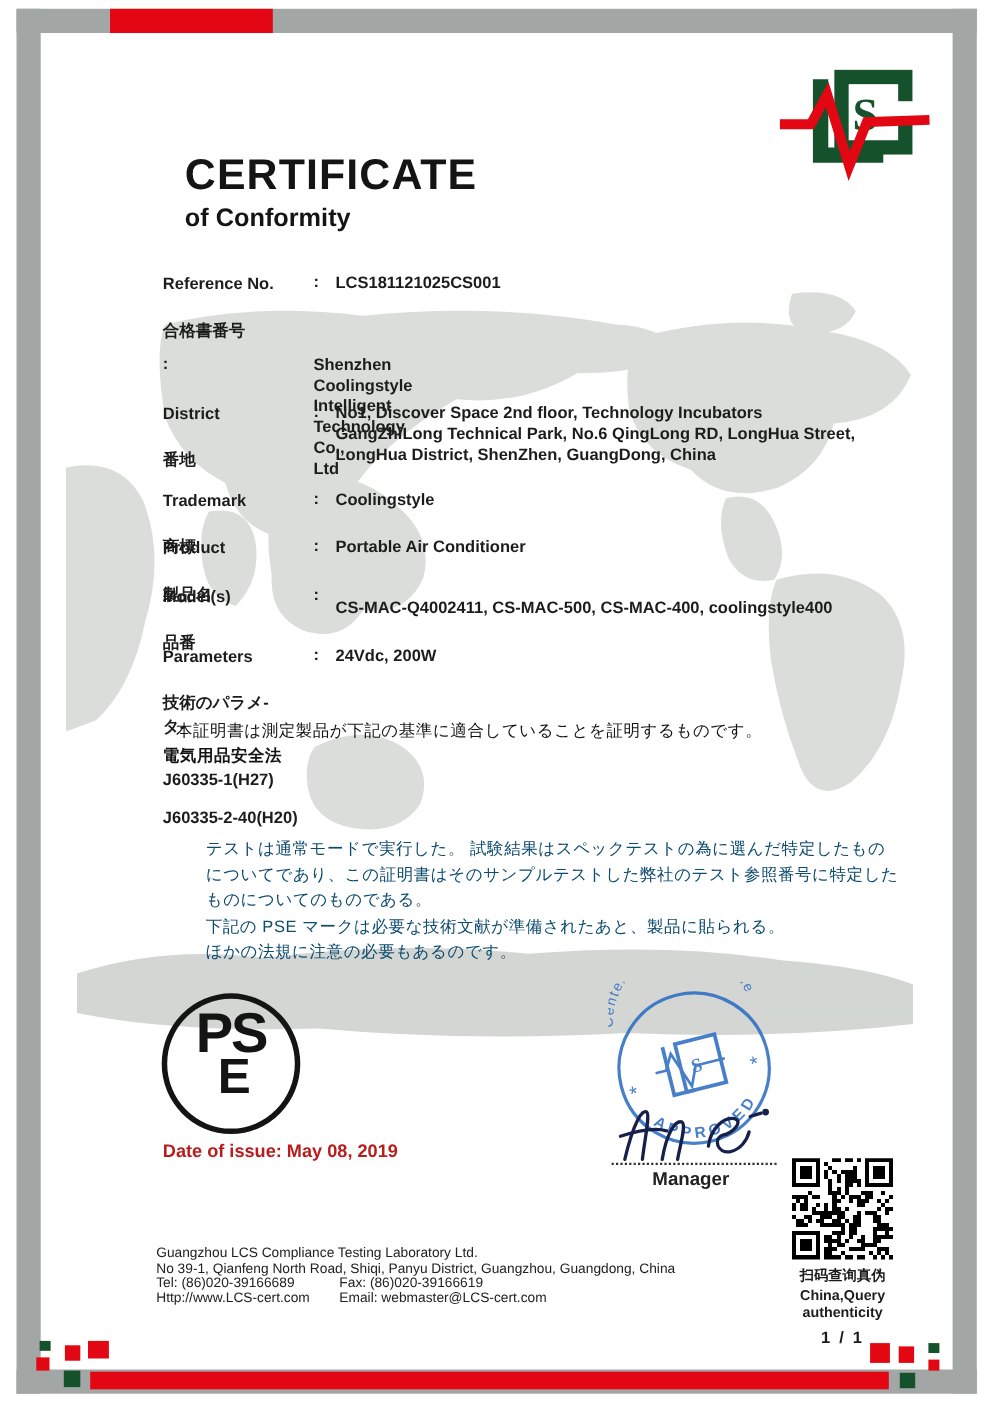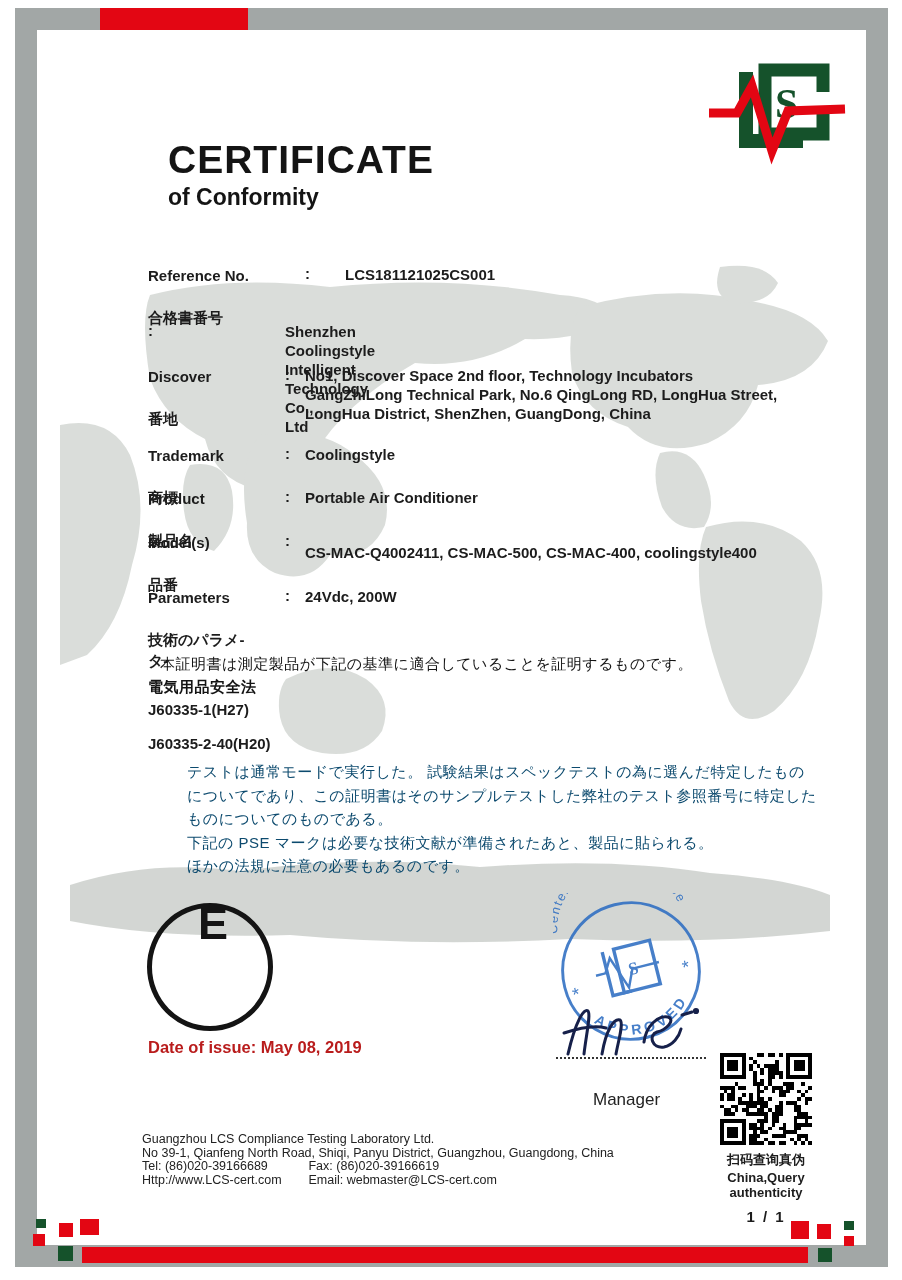--- a/index.html
+++ b/index.html
@@ -25,21 +25,21 @@
   .stdline{font-size:15px;font-weight:bold;}
   .note{font-size:15px;line-height:23.5px;letter-spacing:.5px;width:632px;white-space:pre-line;color:#0c4a6e;margin-left:39px;}
   
   .pse{position:absolute;left:147px;top:903px;width:116px;height:118px;border:5px solid #141414;
        border-radius:50%;text-align:center;}
   .pse .ps{font-size:51px;font-weight:bold;line-height:48px;letter-spacing:-2px;margin-top:7px;color:#141414;}
   .pse .e{font-size:45px;font-weight:bold;line-height:40px;margin-left:6px;margin-top:-4px;color:#141414;}
   .dateline{font-size:16.5px;font-weight:bold;color:#b91c1c;}
   
   .sigline{position:absolute;left:556px;top:1057px;width:150px;border-bottom:2px dotted #333;}
-  .manager{position:absolute;left:593px;top:1090px;font-size:17px;color:#222;}
+  .manager{position:absolute;left:593px;top:1062px;font-size:17px;color:#222;font-weight:bold;}
   
   .footer{position:absolute;left:142px;top:1133px;font-size:12.5px;line-height:13.5px;color:#222;}
   .fcols span{display:inline-block;}
   .fc1{width:163px;}
   
   .qrwrap{position:absolute;left:700px;top:1053px;width:132px;text-align:center;}
   .qrwrap svg{width:92px;height:92px;display:block;margin:0 auto;}
   .qrzh{font-size:13px;font-weight:bold;margin-top:6px;}
   .qren{font-size:13px;font-weight:bold;margin-top:1px;}
   .pageno{font-size:15px;font-weight:bold;letter-spacing:2px;margin-top:8px;}
@@ -89,34 +89,34 @@
     <rect x="121" y="34" width="14" height="18" fill="#ffffff"></rect>
     <text x="80" y="60" font-family="Liberation Serif,serif" font-size="42" font-weight="bold" fill="#15522b">S</text>
     <polyline points="14,55 42,55 57,28 77,93 93,53 150,51" fill="none" stroke="#e30613" stroke-width="9" stroke-linejoin="miter"></polyline>
   </svg>
 
   <div class="abs" style="left:168px;top:138px;">
     <div class="title1">CERTIFICATE</div>
     <div class="title2">of Conformity</div>
   </div>
 
-  <div class="frow" style="top:265px;gap:20px;">
+  <div class="frow" style="top:248px;">
     <div class="flabel"><span>Reference No.</span><br>
       <span class="jp">合格書番号</span></div>
     <div class="fcolon">:</div>
     <div class="fvalue">LCS181121025CS001</div>
   </div>
 
   <div class="frow" style="top:322px;">
     <div class="fcolon">:</div>
     <div class="fvalue">Shenzhen Coolingstyle Intelligent Technology Co., Ltd</div>
   </div>
 
   <div class="frow" style="top:366px;">
-    <div class="flabel"><span>Discover</span><br>
+    <div class="flabel"><span>District</span><br>
       <span class="jp">番地</span></div>
     <div class="fcolon">:</div>
     <div class="fvalue">No1, Discover Space 2nd floor, Technology Incubators
 GangZhiLong Technical Park, No.6 QingLong RD, LongHua Street,
 LongHua District, ShenZhen, GuangDong, China</div>
   </div>
 
   <div class="frow" style="top:445px;">
     <div class="flabel"><span>Trademark</span><br>
       <span class="jp">商標</span></div>
@@ -148,20 +148,21 @@
 
   <div class="abs stmt" style="left:160px;top:655px;">本証明書は測定製品が下記の基準に適合していることを証明するものです。</div>
   <div class="abs stmt jp" style="left:148px;top:678px;">電気用品安全法</div>
   <div class="abs stdline" style="left:148px;top:701px;">J60335-1(H27)</div>
   <div class="abs stdline" style="left:148px;top:735px;">J60335-2-40(H20)</div>
   <div class="abs note" style="left:148px;top:760px;">テストは通常モードで実行した。 試験結果はスペックテストの為に選んだ特定したものについてであり、この証明書はそのサンプルテストした弊社のテスト参照番号に特定したものについてのものである。
 下記の PSE マークは必要な技術文献が準備されたあと、製品に貼られる。
 ほかの法規に注意の必要もあるのです。</div>
 
   <div class="pse">
+    <div class="ps">PS</div>
     <div class="e">E</div>
   </div>
 
   <svg class="abs" style="left:553px;top:893px;width:156px;height:156px;opacity:.88;" viewBox="-80 -80 160 160">
     <g transform="rotate(-14)" stroke="#2e6ec2" fill="none" stroke-width="3">
       <circle cx="0" cy="0" r="70"></circle>
       <path id="arcTop" d="M -61,-22 A 65 65 0 1 1 61,-22" stroke="none"></path>
       <path id="arcBot" d="M -52,39 A 65 65 0 0 0 52,39" stroke="none"></path>
       <g stroke="none" fill="#2e6ec2" font-family="Liberation Sans,sans-serif">
         <text font-size="13" letter-spacing="1.5"><textPath href="#arcTop" startOffset="50%" text-anchor="middle">Center of Testing Service</textPath></text>

